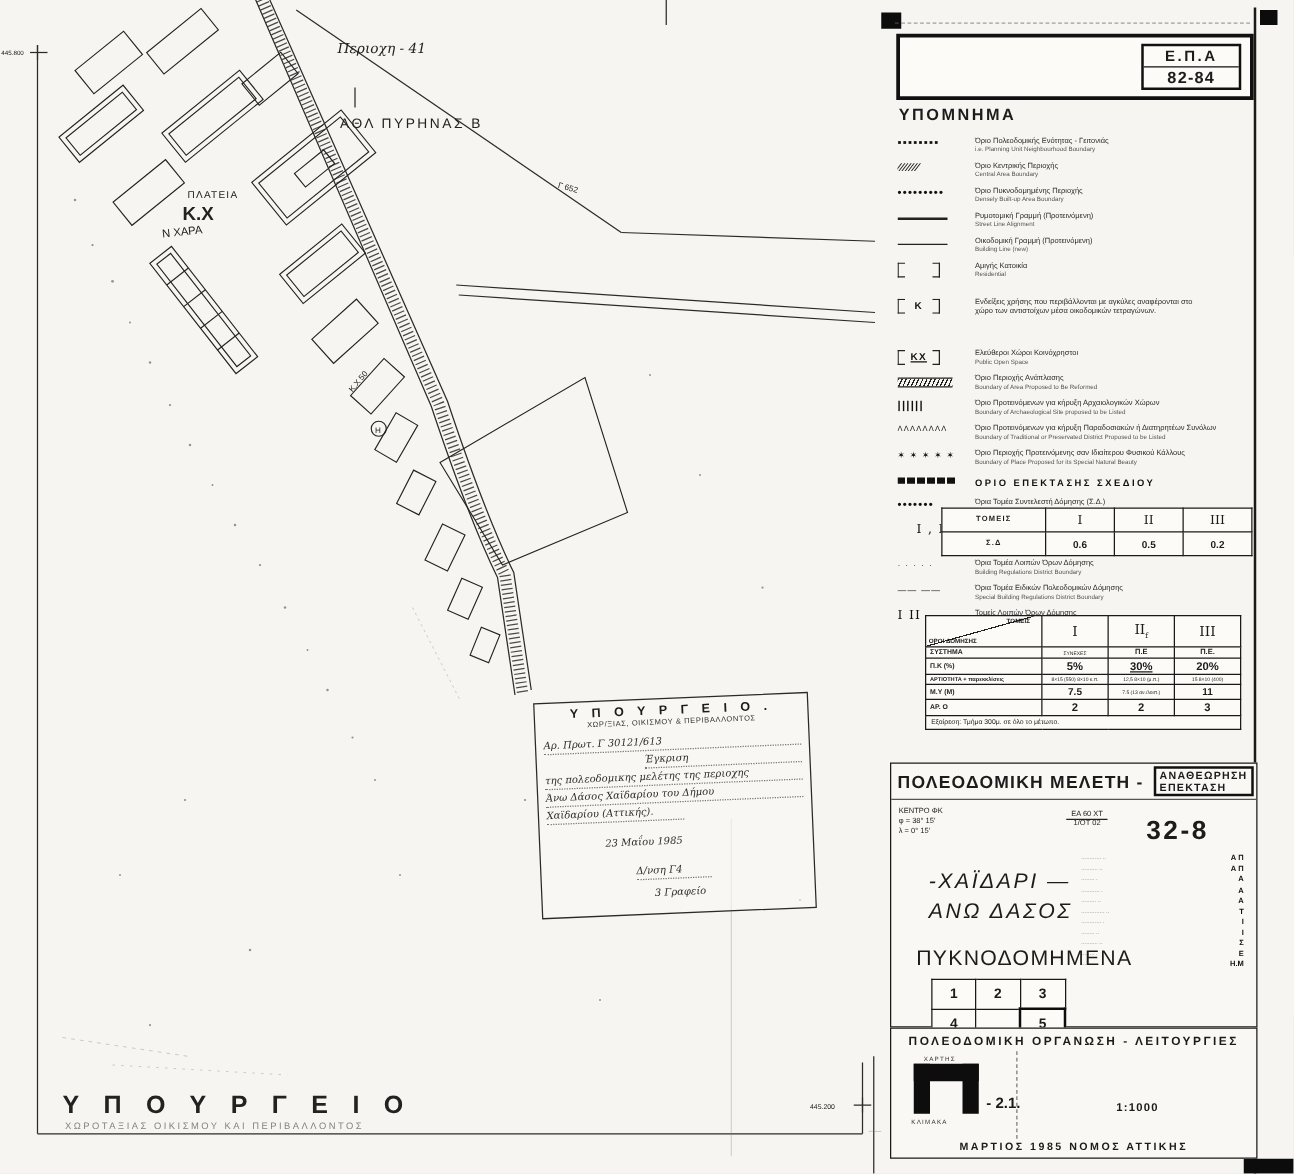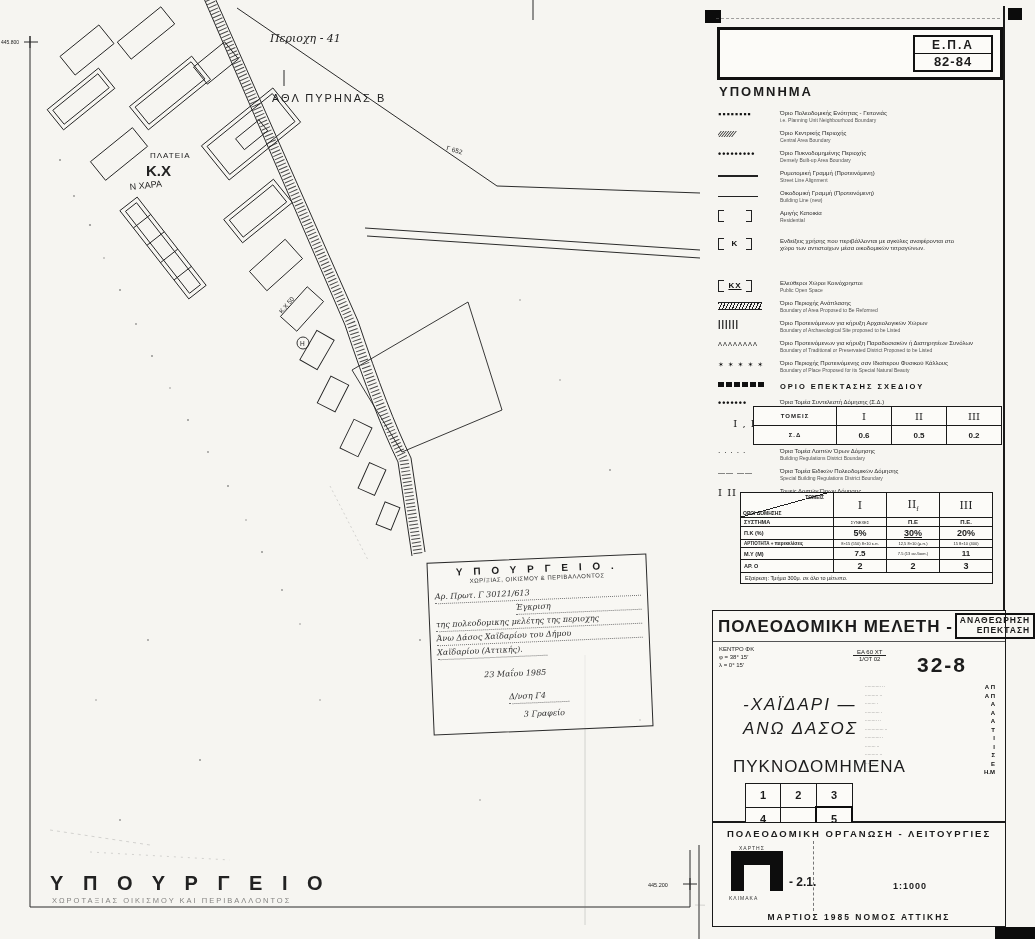--- a/index.html
+++ b/index.html
@@ -53,22 +53,22 @@
   #table2 .vv{font-size:7px;font-weight:bold;width:50px;}
   #table2 .tiny{font-size:4px;font-weight:normal;}
   #diagcell{position:relative;width:86px;height:24px;
     background:linear-gradient(to bottom right,transparent 49%,#222 49%,#222 51%,transparent 51%);}
   #diagcell .tr{position:absolute;top:1px;right:3px;font-size:5px;font-weight:bold;}
   #diagcell .bl{position:absolute;bottom:1px;left:2px;font-size:5px;font-weight:bold;}
 
   
   #tblock{left:712px;top:610px;width:292px;height:210px;border:1.5px solid #1a1a1a;background:#f9f8f4;}
   #tbhead{display:flex;align-items:stretch;border-bottom:1px solid #555;}
-  #tbhead .big{font-size:17px;font-weight:bold;letter-spacing:1px;padding:6px 2px 4px 5px;white-space:nowrap;}
-  #revbox{border:2px solid #111;margin:2px 2px 2px auto;text-align:right;padding:0 3px;}
+  #tbhead .big{font-size:14px;font-weight:bold;letter-spacing:1px;padding:6px 2px 4px 5px;white-space:nowrap;}
+  #revbox{border:2px solid #111;margin:2px 2px 2px auto;text-align:left;padding:0 3px;}
   #revbox div{font-size:8.5px;font-weight:bold;letter-spacing:1px;line-height:10px;}
   #geo{position:absolute;left:6px;top:34px;font-size:6px;line-height:8px;}
   #frac{position:absolute;left:140px;top:38px;font-size:6px;text-align:center;}
   #frac .top{border-bottom:1px solid #222;padding:0 4px;}
   #sheetno{position:absolute;right:38px;top:42px;font-size:21px;font-weight:bold;letter-spacing:2px;}
   #minilist{position:absolute;right:10px;top:72px;width:130px;}
   .mrow{display:flex;justify-content:space-between;font-size:4px;color:#444;line-height:8.5px;}
   .mrow .ltr{font-size:6px;font-weight:bold;color:#111;}
   #cityname{position:absolute;left:30px;top:82px;font-size:17px;letter-spacing:2px;line-height:24px;font-style:italic;}
   #dense{position:absolute;left:20px;top:146px;font-size:17px;letter-spacing:1px;}

